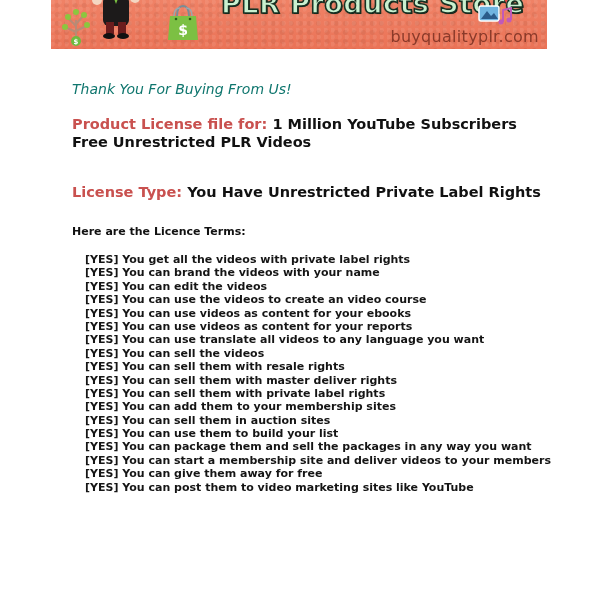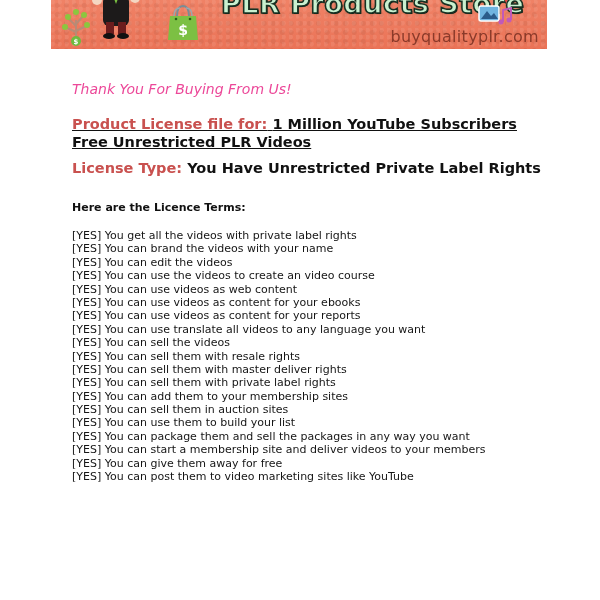--- a/index.html
+++ b/index.html
@@ -84,52 +84,52 @@
     .content {
       position: absolute;
       left: 72px;
       top: 80px;
       width: 470px;
     }
     .thanks {
       font-family: "DejaVu Sans", sans-serif;
       font-style: italic;
       font-size: 14px;
-      color: #ec4899;
+      color: #0f766e;
       margin: 0 0 17px 0;
       height: 18px;
       line-height: 18px;
     }
     .heading {
       font-weight: bold;
       font-size: 14.5px;
       line-height: 18px;
       margin: 0;
       color: #111111;
     }
     .heading .label {
       color: #c9514f;
     }
     .product {
-      margin-bottom: 8px;
-      text-decoration: underline;
+      margin-bottom: 32px;
     }
     .ltype {
       margin-bottom: 24px;
     }
     .terms-title {
       font-weight: bold;
       font-size: 11px;
       line-height: 14px;
       margin: 12px 0 14px 0;
     }
     .terms {
       list-style: none;
-      margin: 0;
+      margin: 13px;
       padding: 0;
+      font-weight: bold;
     }
     .terms li {
       font-size: 11px;
       line-height: 13.4px;
       height: 13.4px;
       white-space: nowrap;
       color: #151515;
     }
   </style>
 </head>
@@ -189,21 +189,20 @@
     <span>You Have Unrestricted Private Label Rights</span>
   </p>
 
   <p class="terms-title">Here are the Licence Terms:</p>
 
   <ul class="terms">
     <li>[YES] You get all the videos with private label rights</li>
     <li>[YES] You can brand the videos with your name</li>
     <li>[YES] You can edit the videos</li>
     <li>[YES] You can use the videos to create an video course</li>
-    <li>[YES] You can use videos as web content</li>
     <li>[YES] You can use videos as content for your ebooks</li>
     <li>[YES] You can use videos as content for your reports</li>
     <li>[YES] You can use translate all videos to any language you want</li>
     <li>[YES] You can sell the videos</li>
     <li>[YES] You can sell them with resale rights</li>
     <li>[YES] You can sell them with master deliver rights</li>
     <li>[YES] You can sell them with private label rights</li>
     <li>[YES] You can add them to your membership sites</li>
     <li>[YES] You can sell them in auction sites</li>
     <li>[YES] You can use them to build your list</li>

